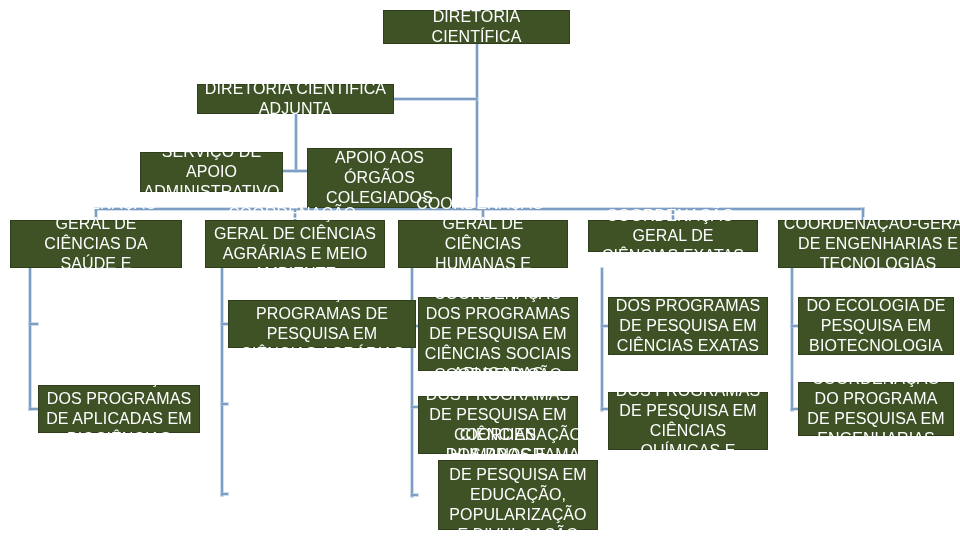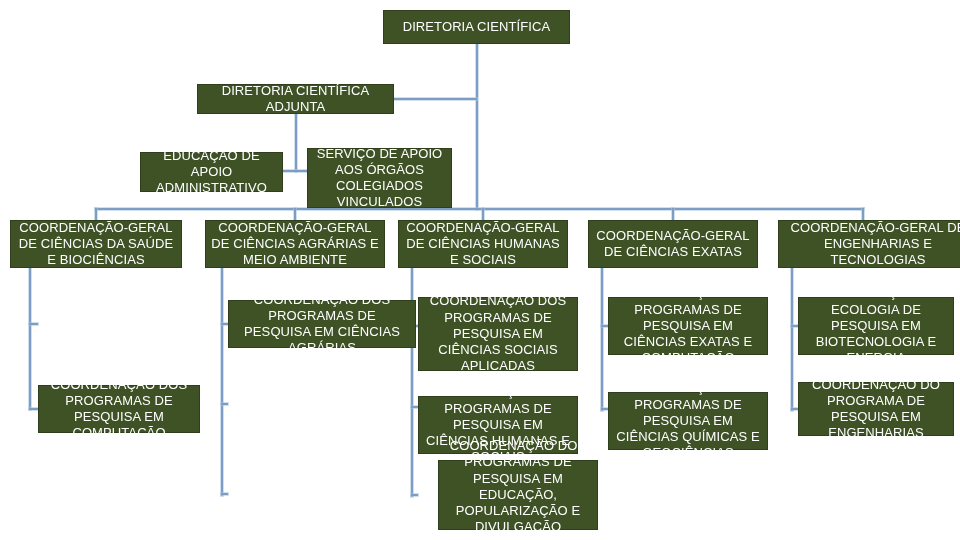--- a/index.html
+++ b/index.html
@@ -6,21 +6,21 @@
   .canvas{
     position:relative;width:960px;height:540px;background:#ffffff;overflow:hidden;
     font-family:"Liberation Sans",sans-serif;
   }
   .node{
     position:absolute;
     background:var(--box-fill,#3E5226);
     border:1px solid var(--box-border,#2F3F1C);
     color:var(--text,#ffffff);
     display:flex;align-items:center;justify-content:center;text-align:center;
-    font-size:13px;line-height:1.25;letter-spacing:.1px;
+    font-size:16px;line-height:1.25;letter-spacing:.1px;
     padding:2px 4px;box-sizing:border-box;
   }
   .line{
     position:absolute;
     background:var(--connector,#7D9DC4);
     box-shadow:0 0 0 1px rgba(173,197,221,.55);
   }
 </style>
 </head>
 <body>
@@ -57,30 +57,30 @@
   <div class="line" style="left:601px;top:408px;width:7px;height:2px"></div>
 
   <div class="line" style="left:791px;top:268px;width:2px;height:143px"></div>
   <div class="line" style="left:791px;top:325px;width:7px;height:2px"></div>
   <div class="line" style="left:791px;top:408px;width:7px;height:2px"></div>
 
   <div class="node" style="left:383px;top:10px;width:187px;height:34px">DIRETORIA CIENTÍFICA</div>
 
   <div class="node" style="left:197px;top:84px;width:197px;height:30px">DIRETORIA CIENTÍFICA ADJUNTA</div>
 
-  <div class="node" style="left:140px;top:152px;width:143px;height:40px">EDUCAÇÃO DE APOIO ADMINISTRATIVO</div>
+  <div class="node" style="left:140px;top:152px;width:143px;height:40px">SERVIÇO DE APOIO ADMINISTRATIVO</div>
   <div class="node" style="left:307px;top:148px;width:145px;height:60px">SERVIÇO DE APOIO AOS ÓRGÃOS COLEGIADOS VINCULADOS</div>
 
   <div class="node" style="left:10px;top:220px;width:172px;height:48px">COORDENAÇÃO-GERAL DE CIÊNCIAS DA SAÚDE E BIOCIÊNCIAS</div>
   <div class="node" style="left:205px;top:220px;width:180px;height:48px">COORDENAÇÃO-GERAL DE CIÊNCIAS AGRÁRIAS E MEIO AMBIENTE</div>
   <div class="node" style="left:398px;top:220px;width:170px;height:48px">COORDENAÇÃO-GERAL DE CIÊNCIAS HUMANAS E SOCIAIS</div>
-  <div class="node" style="left:588px;top:220px;width:170px;height:48px">COORDENAÇÃO-GERAL DE CIÊNCIAS EXATAS</div>
+  <div class="node" style="left:588px;top:220px;width:170px;height:32px">COORDENAÇÃO-GERAL DE CIÊNCIAS EXATAS</div>
   <div class="node" style="left:778px;top:220px;width:200px;height:48px">COORDENAÇÃO-GERAL DE ENGENHARIAS E TECNOLOGIAS</div>
 
-  <div class="node" style="left:38px;top:385px;width:162px;height:48px">COORDENAÇÃO DOS PROGRAMAS DE PESQUISA EM COMPUTAÇÃO</div>
+  <div class="node" style="left:38px;top:385px;width:162px;height:48px">COORDENAÇÃO DOS PROGRAMAS DE APLICADAS EM BIOCIÊNCIAS</div>
 
   <div class="node" style="left:228px;top:300px;width:188px;height:48px">COORDENAÇÃO DOS PROGRAMAS DE PESQUISA EM CIÊNCIAS AGRÁRIAS</div>
 
   <div class="node" style="left:418px;top:297px;width:160px;height:74px">COORDENAÇÃO DOS PROGRAMAS DE PESQUISA EM CIÊNCIAS SOCIAIS APLICADAS</div>
   <div class="node" style="left:418px;top:396px;width:160px;height:58px">COORDENAÇÃO DOS PROGRAMAS DE PESQUISA EM CIÊNCIAS HUMANAS E SOCIAIS</div>
   <div class="node" style="left:438px;top:460px;width:160px;height:70px">COORDENAÇÃO DOS PROGRAMAS DE PESQUISA EM EDUCAÇÃO, POPULARIZAÇÃO E DIVULGAÇÃO CIENTÍFICA</div>
 
   <div class="node" style="left:608px;top:297px;width:160px;height:58px">COORDENAÇÃO DOS PROGRAMAS DE PESQUISA EM CIÊNCIAS EXATAS E COMPUTAÇÃO</div>
   <div class="node" style="left:608px;top:392px;width:160px;height:58px">COORDENAÇÃO DOS PROGRAMAS DE PESQUISA EM CIÊNCIAS QUÍMICAS E GEOCIÊNCIAS</div>
 

